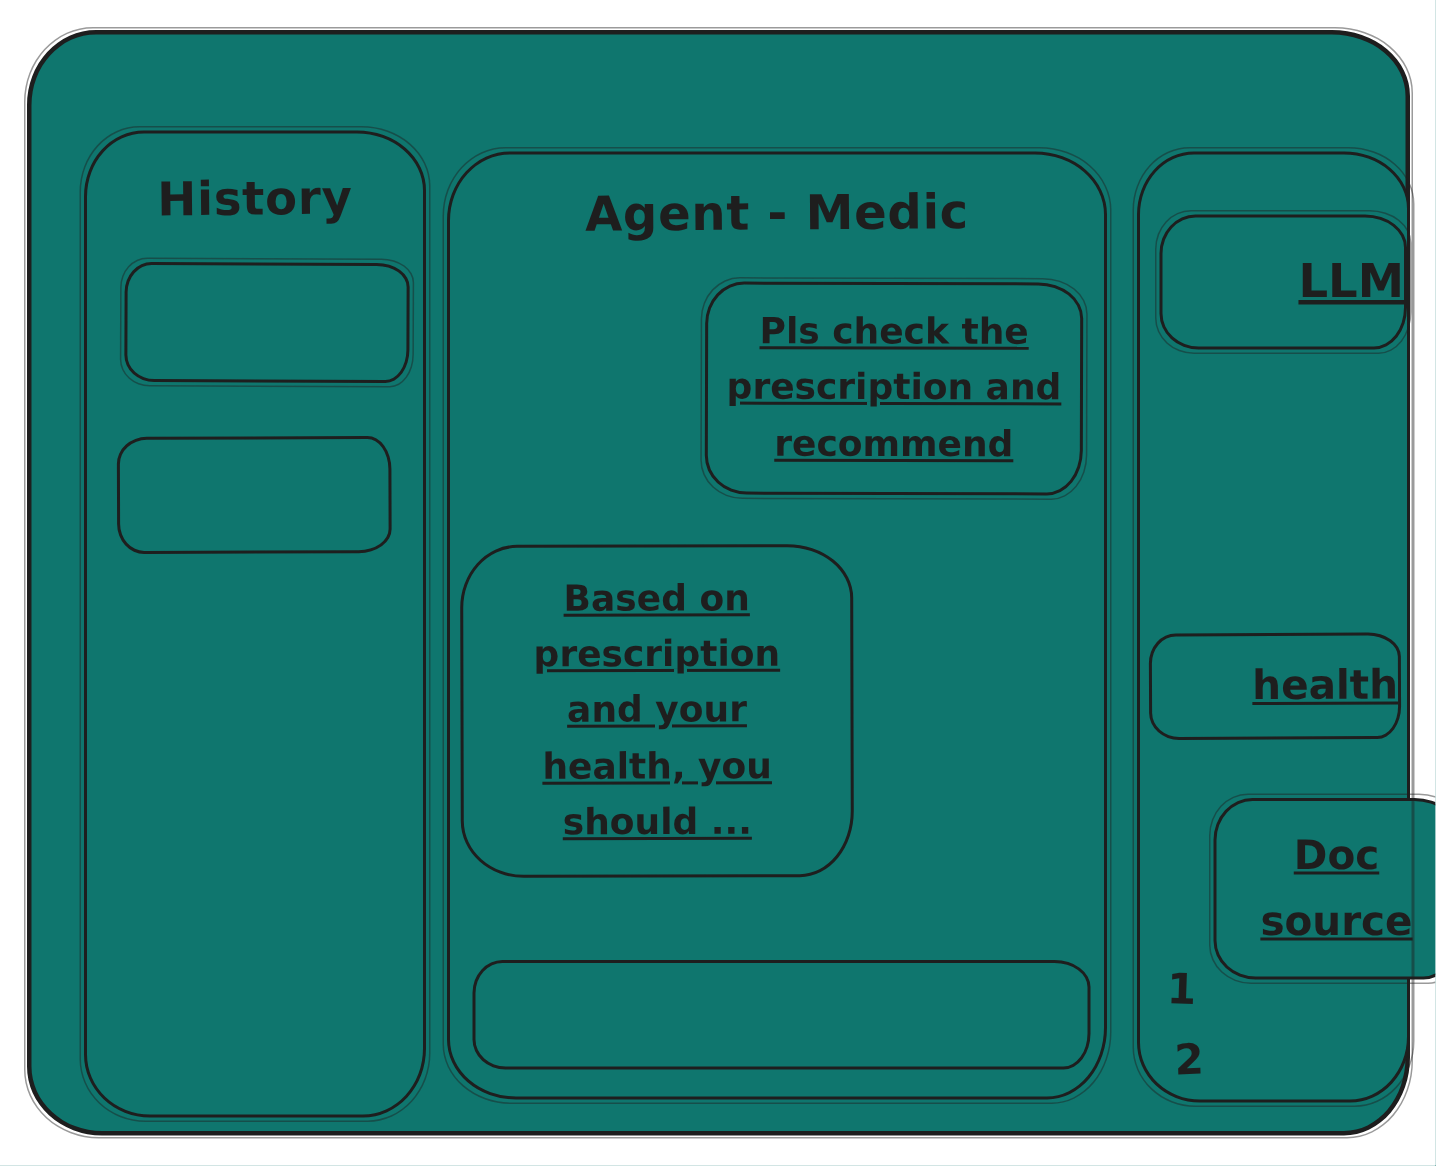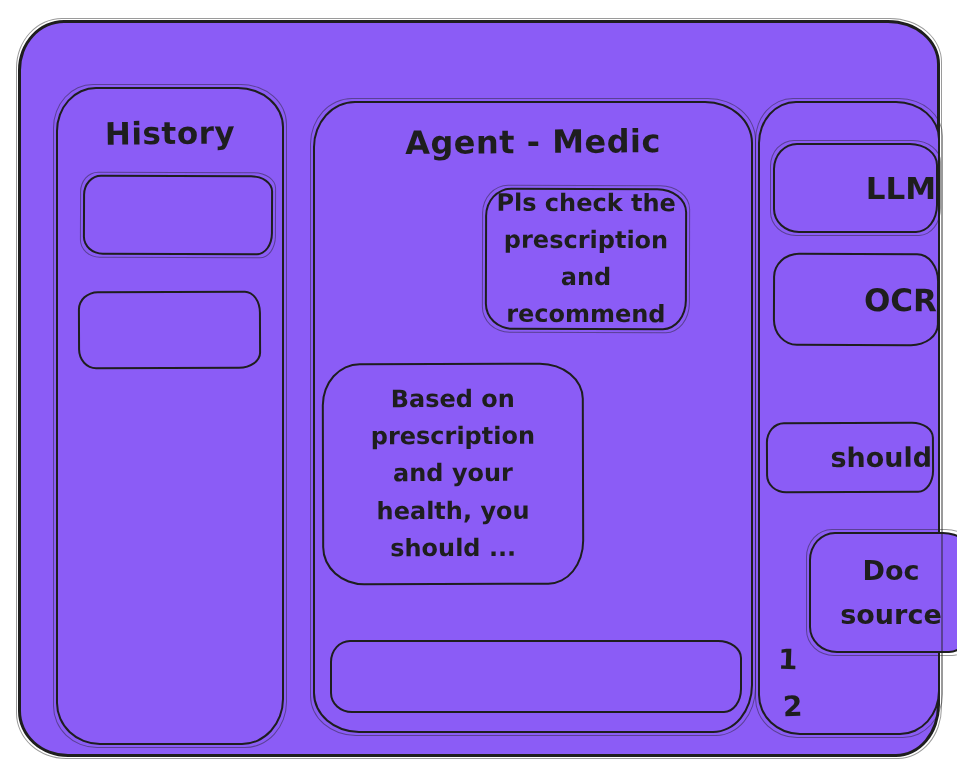--- a/index.html
+++ b/index.html
@@ -2,55 +2,56 @@
 <html><head>
 <meta charset="utf-8">
 <style>
   html, body { margin:0; padding:0; background:#ffffff; }
   .canvas {
     position:relative; width:957px; height:777px; overflow:hidden;
     background:#ffffff; color:#1e1e1e;
     font-family:"DejaVu Sans", sans-serif;
   }
   .sketch {
-    position:absolute; box-sizing:border-box; background:#8b5cf6;
+    position:absolute; box-sizing:border-box; background:#0f766e;
     border:2.6px solid #1e1e1e;
+    text-decoration:underline;
   }
   
   .dbl::after {
     content:""; position:absolute; inset:-5px;
     border:1.5px solid rgba(30,30,30,.45);
     border-radius:inherit; pointer-events:none;
   }
   .frame   { left:18px;  top:20px;  width:922px; height:737px; border-width:3px;
              border-radius:46px 52px 44px 50px / 50px 44px 52px 46px; }
   .panel-history { left:35px; top:64px; width:228px; height:658px;
              border-radius:40px 46px 42px 44px / 44px 40px 46px 42px; }
-  .panel-chat    { left:292px; top:78px; width:440px; height:632px;
+  .panel-chat    { left:277px; top:78px; width:440px; height:632px;
              border-radius:42px 48px 40px 46px / 46px 42px 48px 40px; }
   .panel-tools   { left:737px; top:78px; width:182px; height:634px;
              border-radius:38px 44px 40px 42px / 42px 38px 44px 40px; }
 
   .panel-title {
     position:absolute; left:0; width:100%; text-align:center;
     font-weight:bold; letter-spacing:.5px;
   }
   .history-title { top:26px; font-size:31px; transform:rotate(-.6deg); }
   .chat-title    { top:20px; font-size:32px; transform:rotate(-.4deg); }
 
   .history-item1 { left:25px; top:86px;  width:190px; height:80px;
              border-radius:18px 22px 16px 20px / 20px 16px 22px 18px; transform:rotate(.2deg); }
   .history-item2 { left:20px; top:202px; width:183px; height:78px;
              border-radius:20px 16px 22px 18px / 18px 22px 16px 20px; transform:rotate(-.2deg); }
 
   .bubble {
     display:flex; align-items:center; justify-content:center;
     text-align:center; font-size:24px; font-weight:bold; line-height:1.55;
   }
-  .bubble-user { left:170px; top:85px; width:202px; height:142px; padding:6px 5px;
+  .bubble-user { left:170px; top:85px; width:252px; height:142px; padding:6px 5px;
              border-radius:26px 30px 24px 28px / 28px 24px 30px 26px; transform:rotate(.15deg); }
   .bubble-assistant { left:7px; top:260px; width:262px; height:222px; padding:4px 34px;
              border-radius:38px 44px 36px 42px / 42px 36px 44px 38px; transform:rotate(-.15deg); }
 
   .chat-input {
     left:15px; top:537px; width:412px; height:73px;
     border-radius:20px 24px 18px 22px / 22px 18px 24px 20px;
     font:inherit; font-size:24px; padding:0 18px; color:#1e1e1e; outline:none;
   }
 
@@ -92,25 +93,22 @@
 
       <div class="sketch bubble bubble-assistant">Based on prescription and your health, you should ...</div>
 
       <input type="text" class="sketch chat-input" style="">
     </div>
 
     <div class="sketch panel-tools dbl">
       <div class="sketch tool-btn btn-llm dbl">
         <span>LLM</span>
       </div>
-      <div class="sketch tool-btn btn-ocr">
-        <span>OCR</span>
-      </div>
       <div class="sketch tool-btn btn-params">
-        <span>should</span>
+        <span>health</span>
       </div>
       <div class="sketch tool-btn btn-doc dbl">
         <span>Doc source</span>
       </div>
       <div class="doc-num doc-num-1">1</div>
       <div class="doc-num doc-num-2">2</div>
     </div>
 
   </div>
 </div>

